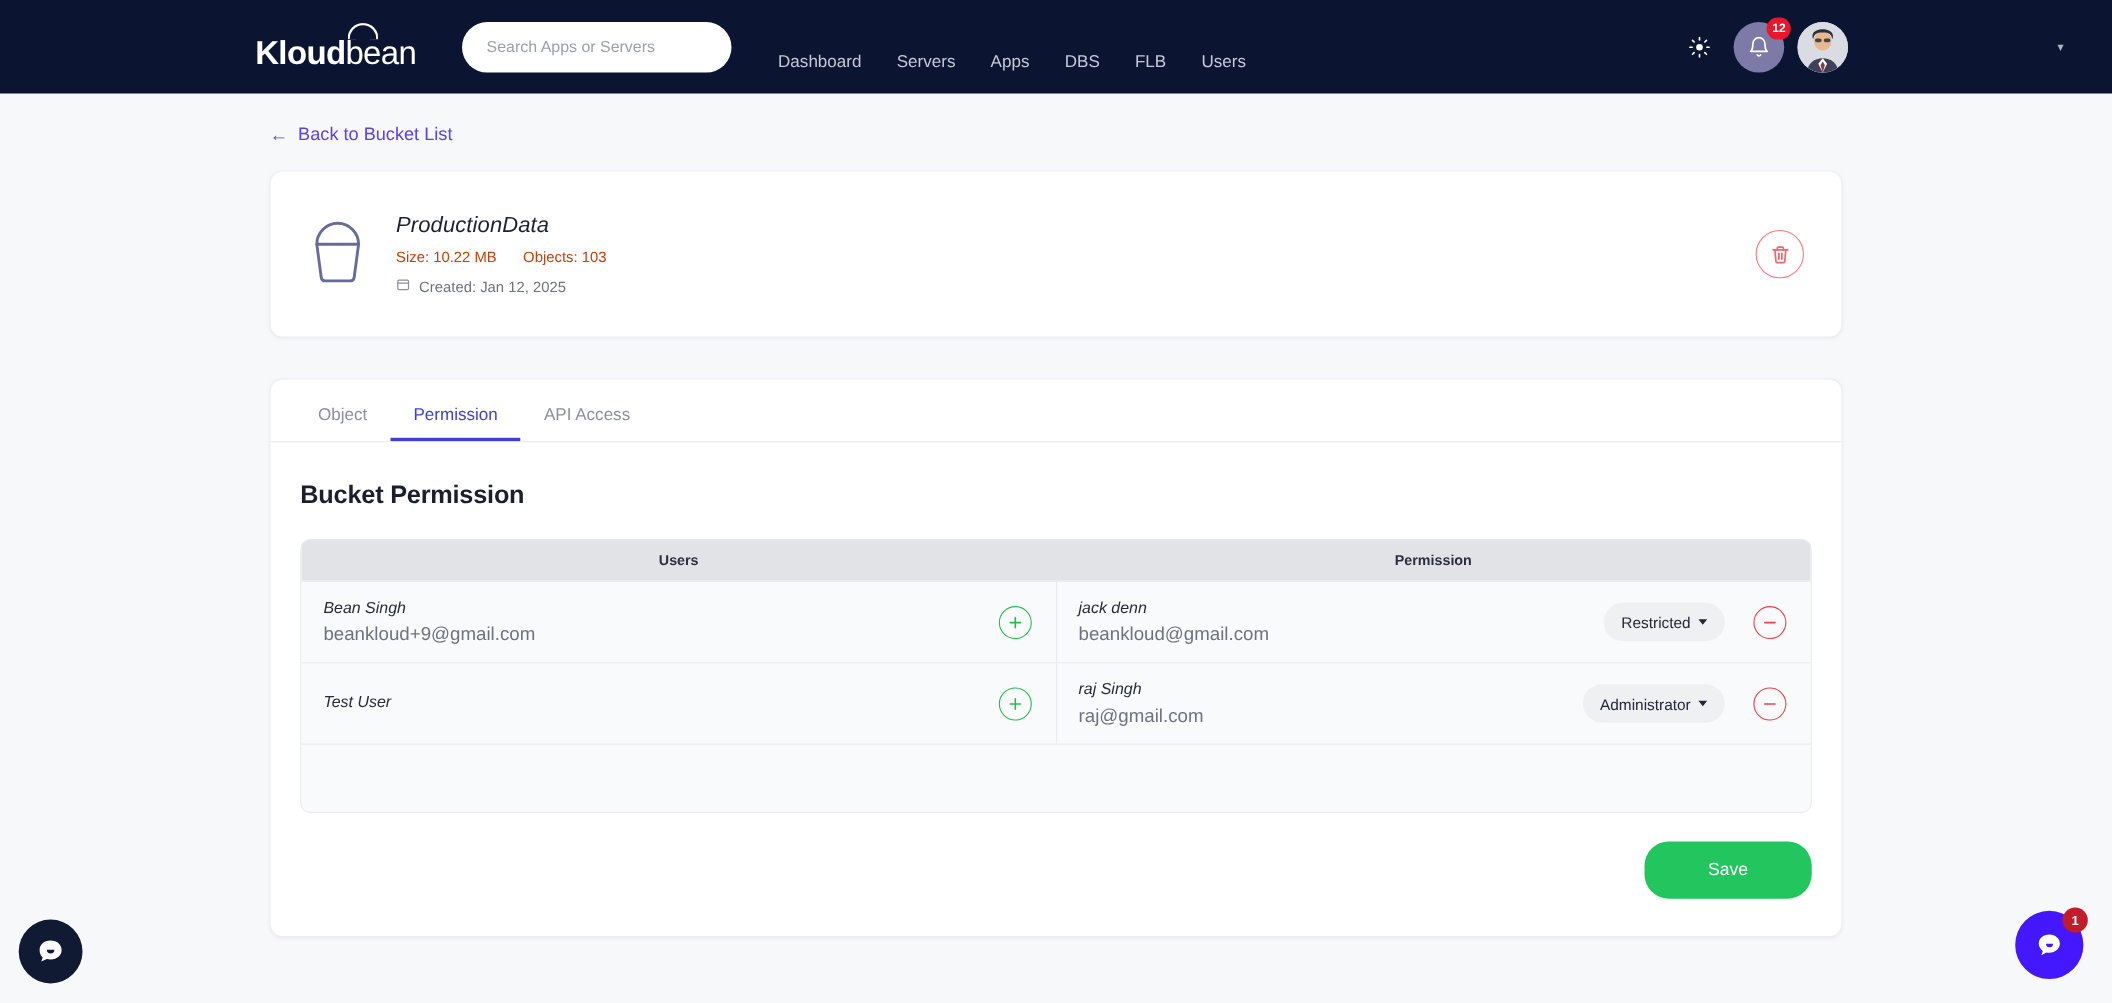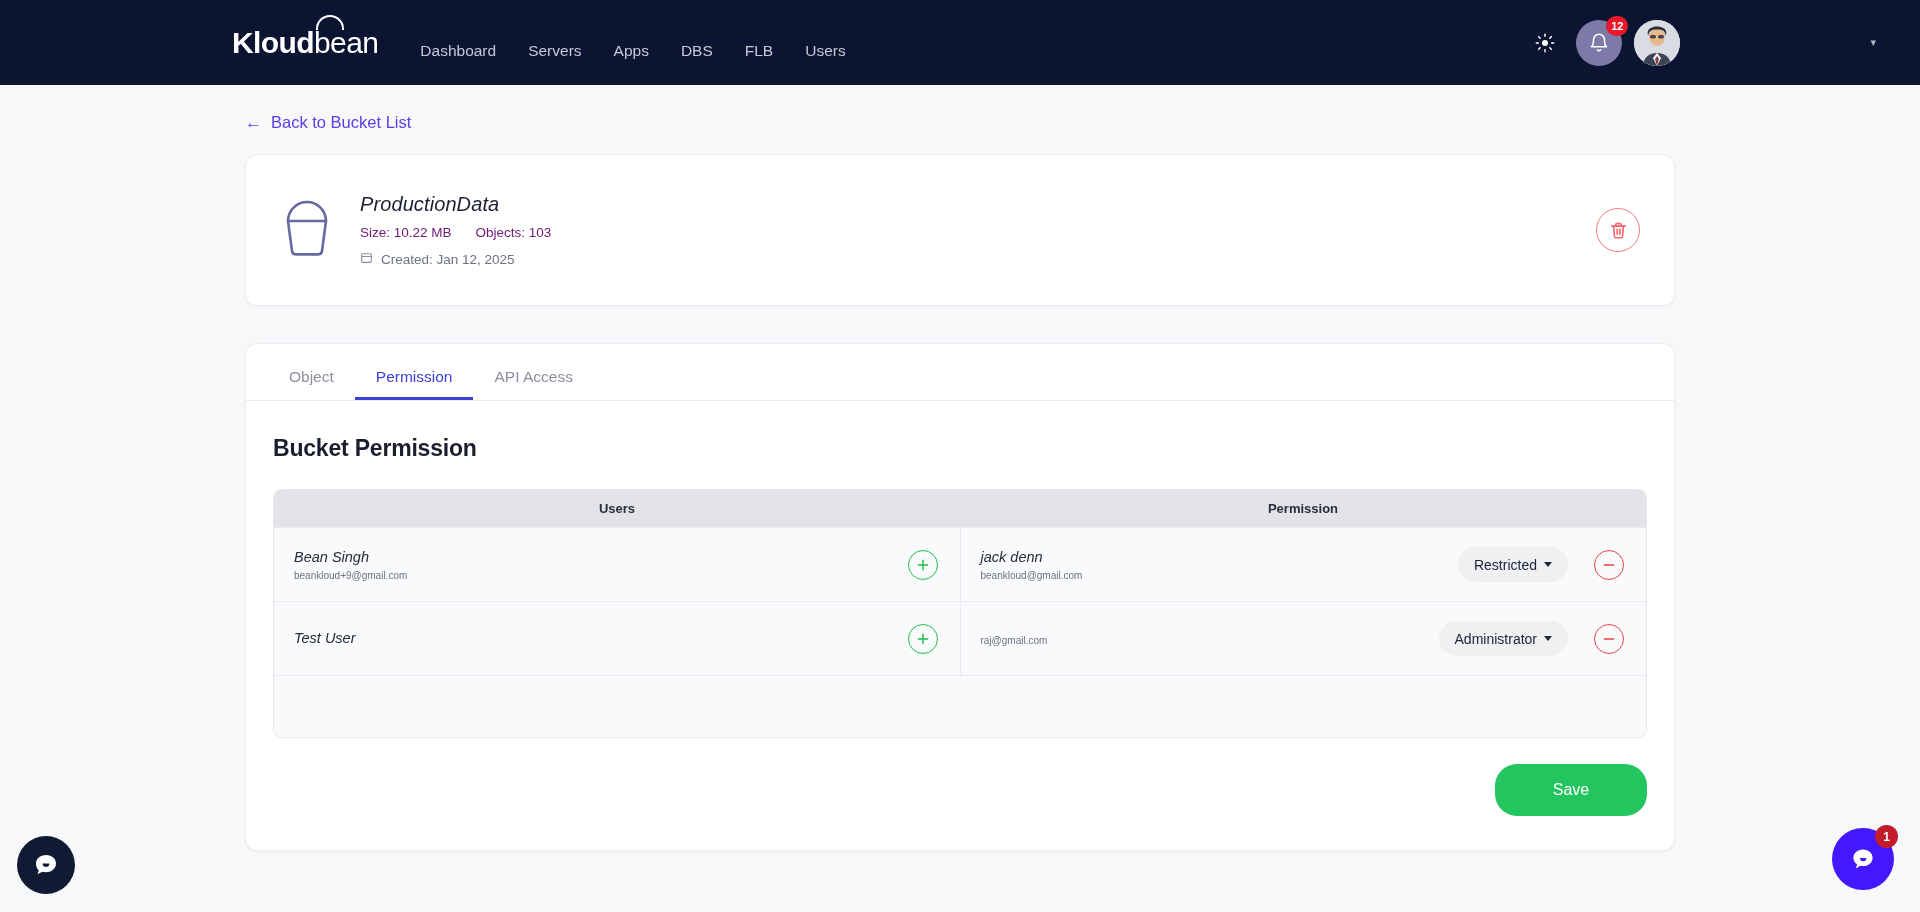--- a/index.html
+++ b/index.html
@@ -181,21 +181,21 @@
   .bucket-name {
     font-size: 20px;
     font-weight: 400;
     color: #1d2033;
     letter-spacing: 0.1px;
     font-style: italic;
   }
   .bucket-meta {
     margin-top: 9px;
     font-size: 13.5px;
-    color: #701a75;
+    color: #c2410c;
     display: flex;
     gap: 24px;
   }
   .bucket-created {
     margin-top: 11px;
     font-size: 13.5px;
     color: #6d7280;
     display: flex;
     align-items: center;
     gap: 8px;
@@ -289,21 +289,21 @@
   }
   .tcell.left { border-right: 1px solid #e9ebf0; }
   .person { flex: 1; }
   .person-name {
     font-size: 14.5px;
     color: #262a3b;
     line-height: 1.35;
     font-style: italic;
   }
   .person-email {
-    font-size: 10px;
+    font-size: 17px;
     color: #6e7280;
     margin-top: 3px;
   }
   .icon-btn {
     width: 30px;
     height: 30px;
     border-radius: 50%;
     display: flex;
     align-items: center;
     justify-content: center;
@@ -404,20 +404,21 @@
 </head>
 <body>
 
 <div class="navbar">
   <div class="nav-left">
     <div class="logo">
       <span class="k-part">Kloud</span>
         <span class="b-part">bean</span>
       <span class="cloud-mark"></span>
     </div>
+    <input class="search-box" type="text" placeholder="Search Apps or Servers" style="">
     <div class="nav-links">
       <a class="nav-link">Dashboard</a>
       <a class="nav-link">Servers</a>
       <a class="nav-link">Apps</a>
       <a class="nav-link">DBS</a>
       <a class="nav-link">FLB</a>
       <a class="nav-link">Users</a>
     </div>
   </div>
 
@@ -556,20 +557,21 @@
           </div>
           <div class="icon-btn add">
             <svg width="16" height="16" viewBox="0 0 24 24" fill="none" stroke="#26bd4e" stroke-width="2.2" stroke-linecap="round">
               <line x1="12" y1="5" x2="12" y2="19"></line>
               <line x1="5" y1="12" x2="19" y2="12"></line>
             </svg>
           </div>
         </div>
         <div class="tcell">
           <div class="person">
+            <div class="person-name">raj Singh</div>
             <div class="person-email">raj@gmail.com</div>
           </div>
           <div class="perm-select">
             <span>Administrator</span>
             <span class="caret"></span>
           </div>
           <div class="icon-btn remove">
             <svg width="16" height="16" viewBox="0 0 24 24" fill="none" stroke="#e9414a" stroke-width="2.2" stroke-linecap="round">
               <line x1="5" y1="12" x2="19" y2="12"></line>
             </svg>

